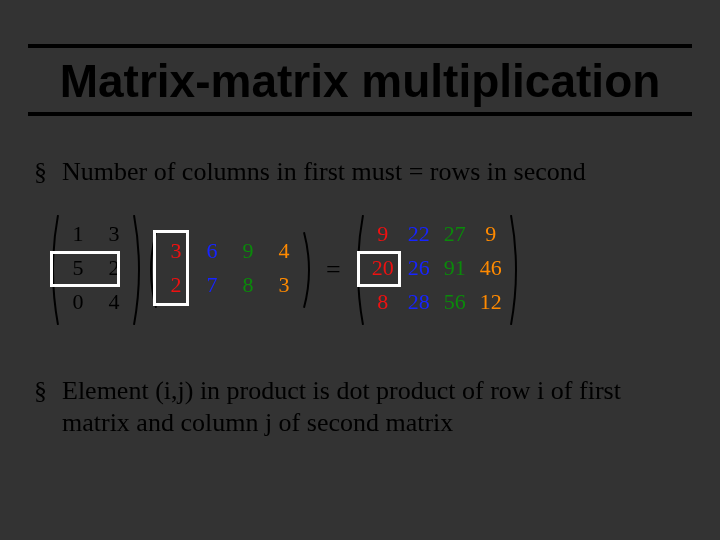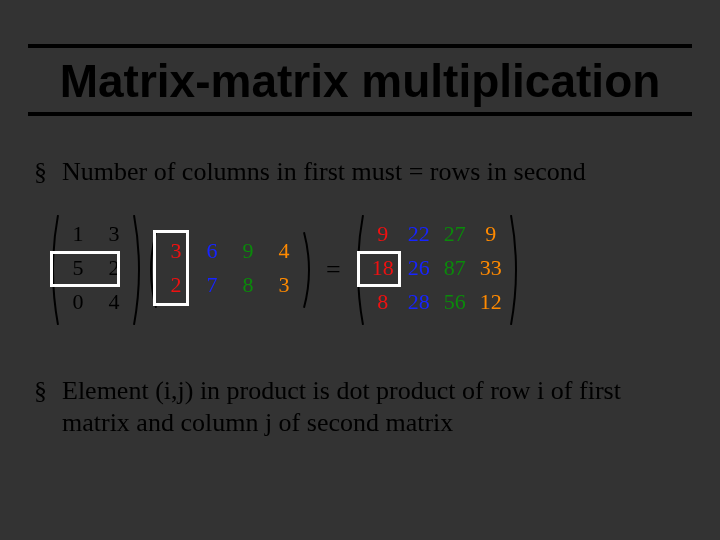--- a/index.html
+++ b/index.html
@@ -167,24 +167,24 @@
     </span>
     <table>
       <tbody>
           <tr>
         <td class="c-red">9</td>
         <td class="c-blu">22</td>
         <td class="c-grn">27</td>
         <td class="c-org">9</td>
       </tr>
       <tr>
-        <td class="c-red">18</td>
+        <td class="c-red">20</td>
         <td class="c-blu">26</td>
-        <td class="c-grn">87</td>
-        <td class="c-org">33</td>
+        <td class="c-grn">91</td>
+        <td class="c-org">46</td>
       </tr>
       <tr>
         <td class="c-red">8</td>
         <td class="c-blu">28</td>
         <td class="c-grn">56</td>
         <td class="c-org">12</td>
       </tr>
     </tbody>
       </table>
     <span class="paren right">

